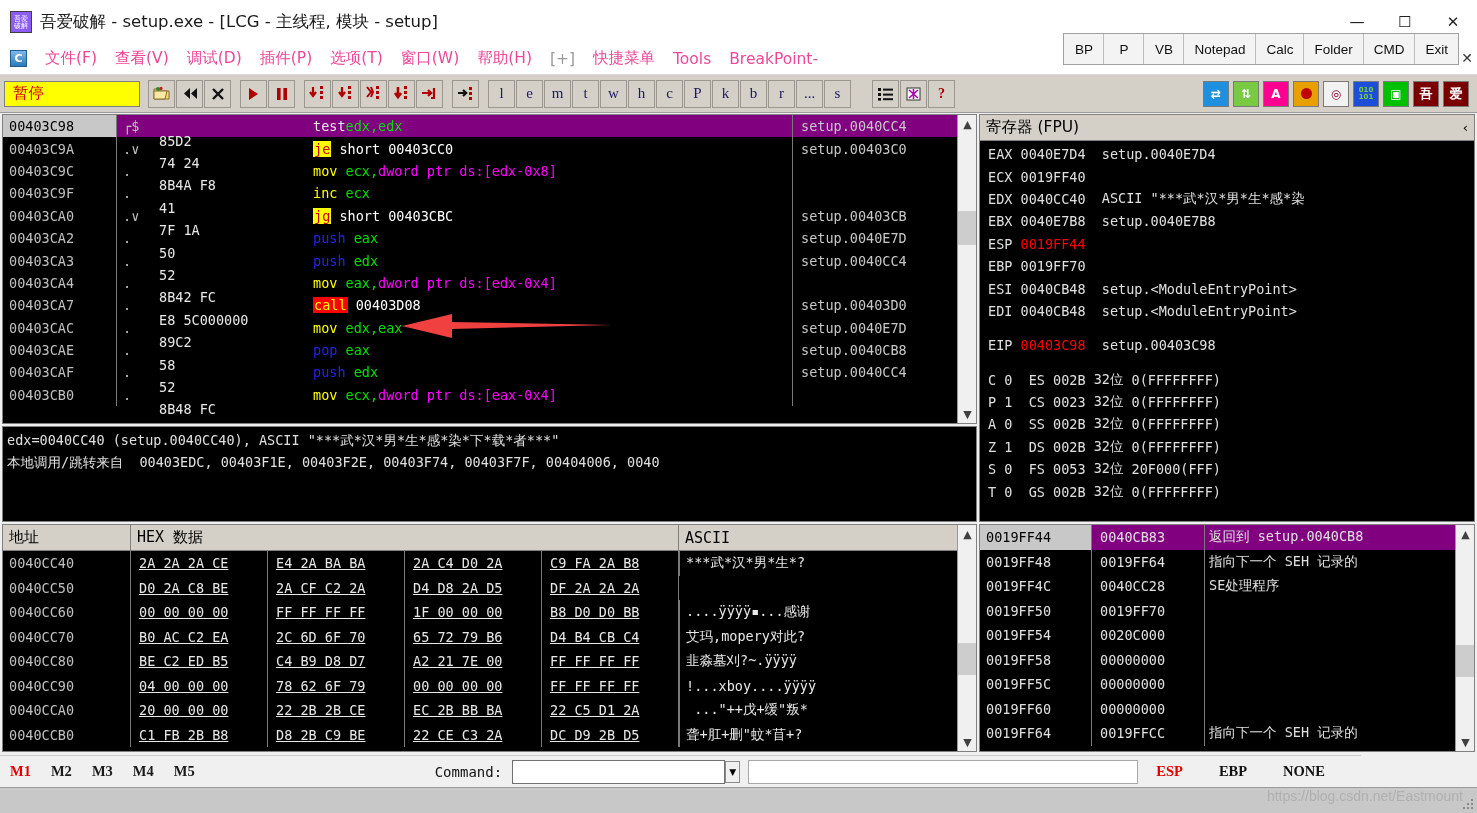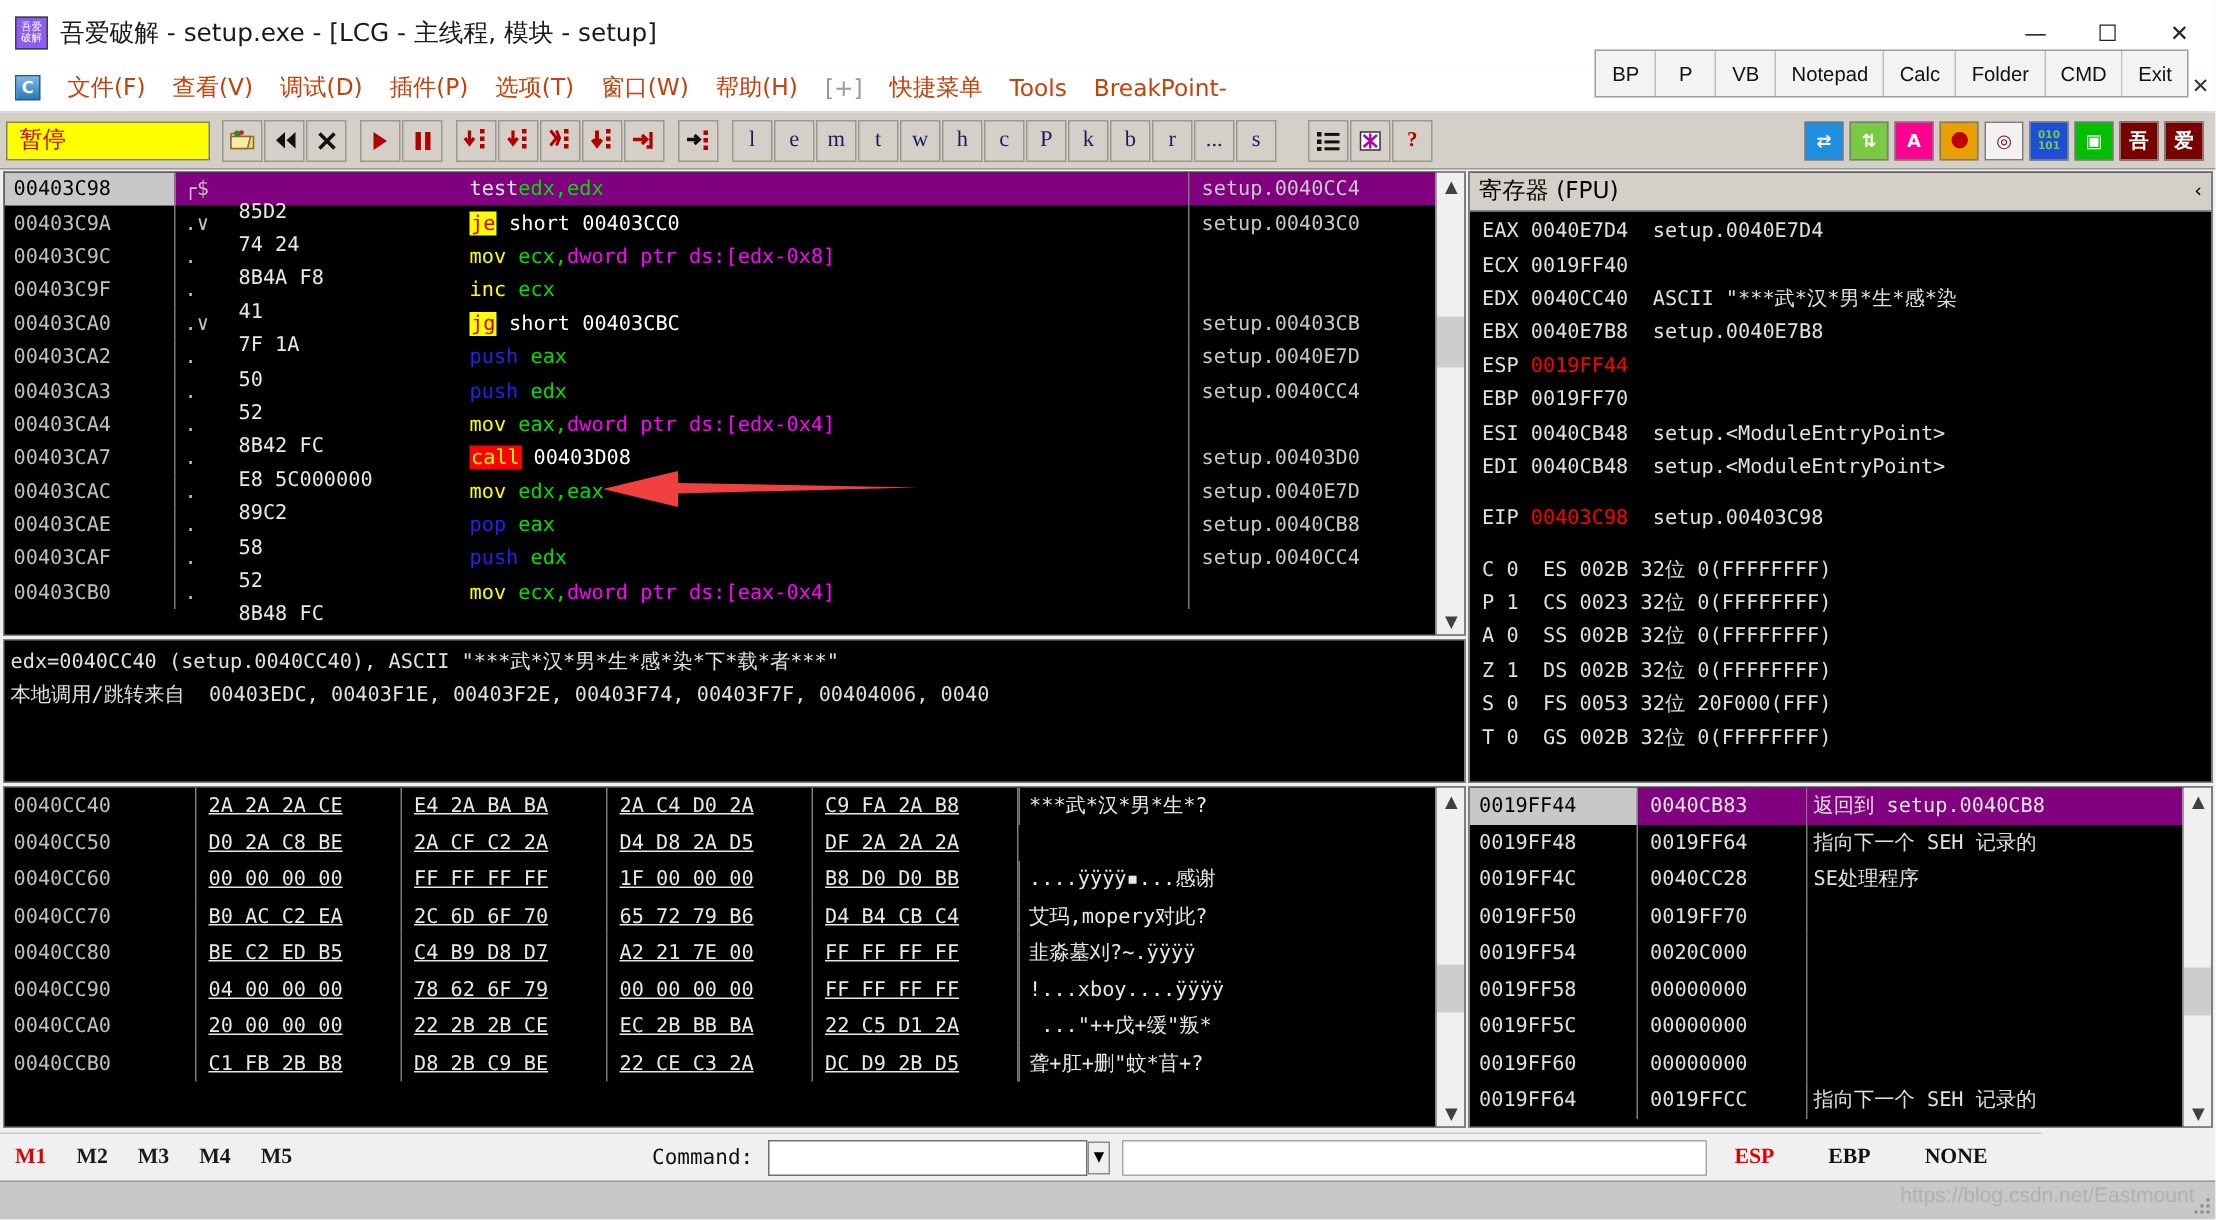--- a/index.html
+++ b/index.html
@@ -52,21 +52,21 @@
   }
   .menu-appicon {
     width: 17px; height: 17px; margin-left: 10px; margin-right: 9px;
     background: linear-gradient(#7fb7e8, #2a7ab9);
     border: 1px solid #1d5d93;
     color: #fff; font-size: 11px; font-weight: bold;
     display: flex; align-items: center; justify-content: center;
     font-family: "DejaVu Sans", sans-serif;
   }
   .menu-item {
-    font-size: 15.5px; color: #c2410c; padding: 0 9px; white-space: nowrap;
+    font-size: 15.5px; color: #ec4899; padding: 0 9px; white-space: nowrap;
     font-family: "DejaVu Sans", "Liberation Sans", sans-serif;
   }
   .menu-item.dim { color: #9a9a9a; }
 
   
   .quickbar {
     position: absolute; right: 18px; top: 33px; height: 32px;
     display: flex; align-items: stretch;
     background: #f3f3f3;
     border: 1px solid #a0a0a0;
@@ -579,20 +579,25 @@
         <div class="reg-row"><span class="">C </span><span class="">0  </span><span class="">ES </span><span class="">002B </span><span class="">32位 </span><span class="">0(FFFFFFFF)</span></div>
         <div class="reg-row"><span class="">P </span><span class="">1  </span><span class="">CS </span><span class="">0023 </span><span class="">32位 </span><span class="">0(FFFFFFFF)</span></div>
         <div class="reg-row"><span class="">A </span><span class="">0  </span><span class="">SS </span><span class="">002B </span><span class="">32位 </span><span class="">0(FFFFFFFF)</span></div>
         <div class="reg-row"><span class="">Z </span><span class="">1  </span><span class="">DS </span><span class="">002B </span><span class="">32位 </span><span class="">0(FFFFFFFF)</span></div>
         <div class="reg-row"><span class="">S </span><span class="">0  </span><span class="">FS </span><span class="">0053 </span><span class="">32位 </span><span class="">20F000(FFF)</span></div>
         <div class="reg-row"><span class="">T </span><span class="">0  </span><span class="">GS </span><span class="">002B </span><span class="">32位 </span><span class="">0(FFFFFFFF)</span></div>
       </div>
   </div>
 
   <div class="panel" id="dump">
+    <div class="dump-head">
+      <div class="dh-addr">地址</div>
+      <div class="dh-hex">HEX 数据</div>
+      <div class="dh-ascii">ASCII</div>
+    </div>
     <div class="mono" id="dump-rows">
         <div class="dump-row"><div class="du-addr">0040CC40</div><div class="du-g">2A 2A 2A CE</div><div class="du-g">E4 2A BA BA</div><div class="du-g">2A C4 D0 2A</div><div class="du-g">C9 FA 2A B8</div><div class="du-ascii">***武*汉*男*生*?</div></div>
         <div class="dump-row"><div class="du-addr">0040CC50</div><div class="du-g">D0 2A C8 BE</div><div class="du-g">2A CF C2 2A</div><div class="du-g">D4 D8 2A D5</div><div class="du-g">DF 2A 2A 2A</div></div>
         <div class="dump-row"><div class="du-addr">0040CC60</div><div class="du-g">00 00 00 00</div><div class="du-g">FF FF FF FF</div><div class="du-g">1F 00 00 00</div><div class="du-g">B8 D0 D0 BB</div><div class="du-ascii">....ÿÿÿÿ▪...感谢</div></div>
         <div class="dump-row"><div class="du-addr">0040CC70</div><div class="du-g">B0 AC C2 EA</div><div class="du-g">2C 6D 6F 70</div><div class="du-g">65 72 79 B6</div><div class="du-g">D4 B4 CB C4</div><div class="du-ascii">艾玛,mopery对此?</div></div>
         <div class="dump-row"><div class="du-addr">0040CC80</div><div class="du-g">BE C2 ED B5</div><div class="du-g">C4 B9 D8 D7</div><div class="du-g">A2 21 7E 00</div><div class="du-g">FF FF FF FF</div><div class="du-ascii">韭淼墓刈?~.ÿÿÿÿ</div></div>
         <div class="dump-row"><div class="du-addr">0040CC90</div><div class="du-g">04 00 00 00</div><div class="du-g">78 62 6F 79</div><div class="du-g">00 00 00 00</div><div class="du-g">FF FF FF FF</div><div class="du-ascii">!...xboy....ÿÿÿÿ</div></div>
         <div class="dump-row"><div class="du-addr">0040CCA0</div><div class="du-g">20 00 00 00</div><div class="du-g">22 2B 2B CE</div><div class="du-g">EC 2B BB BA</div><div class="du-g">22 C5 D1 2A</div><div class="du-ascii"> ..."++戊+缓"叛*</div></div>
         <div class="dump-row"><div class="du-addr">0040CCB0</div><div class="du-g">C1 FB 2B B8</div><div class="du-g">D8 2B C9 BE</div><div class="du-g">22 CE C3 2A</div><div class="du-g">DC D9 2B D5</div><div class="du-ascii">聋+肛+删"蚊*苜+?</div></div>
       </div>

